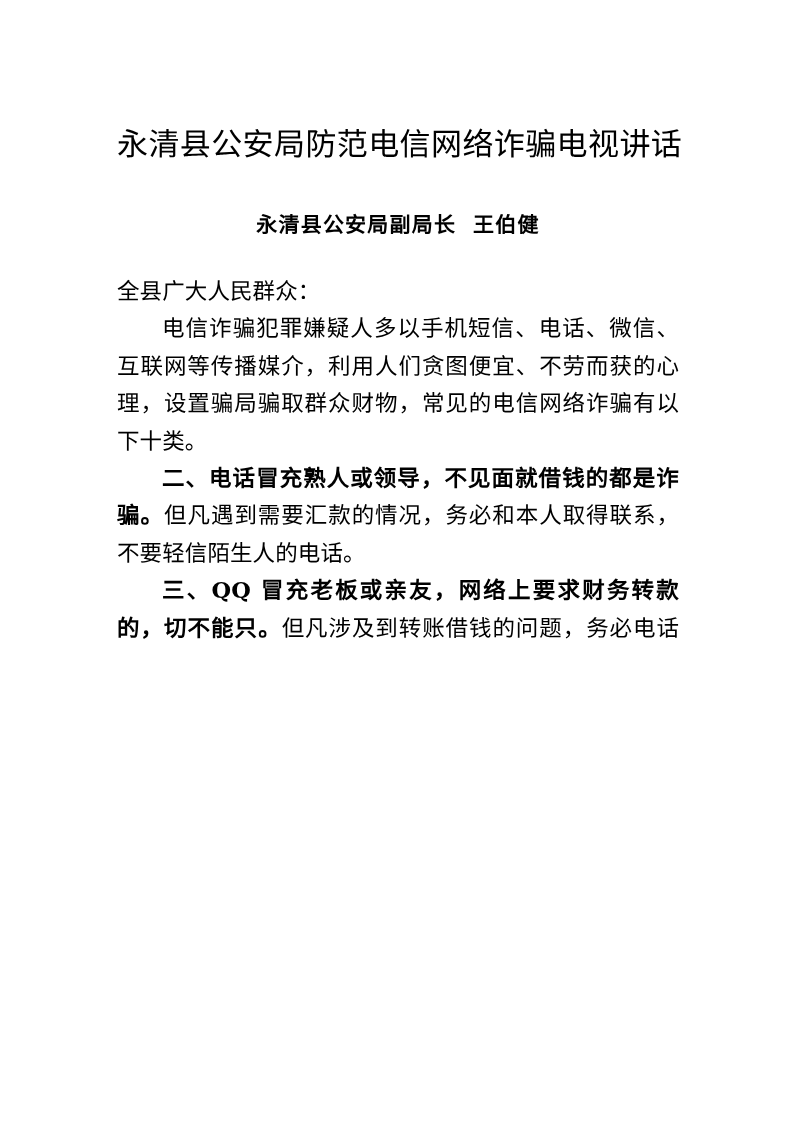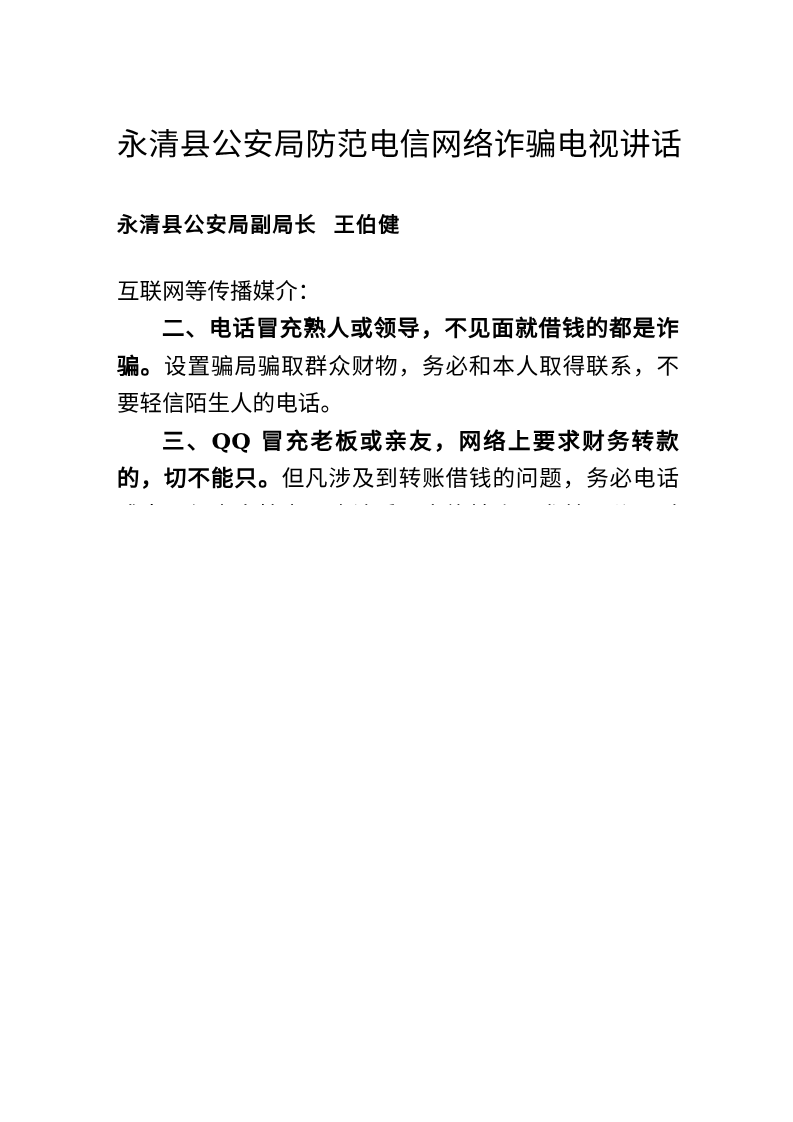--- a/index.html
+++ b/index.html
@@ -45,20 +45,21 @@
     padding-top: 125px;
     white-space: nowrap;
   }
 
   
   .doc-subtitle {
     font-family: "DejaVu Serif", "Liberation Serif", serif;
     font-size: 21px;
     line-height: 30px;
     font-weight: bold;
+    text-align: center;
     letter-spacing: 1.2px;
     margin: 0;
     padding-top: 45px;
     white-space: pre;
   }
 
   
   .body-block {
     padding-top: 33px;
   }
@@ -95,27 +96,28 @@
 
 <div class="page">
   <div class="content">
 
     <h1 class="doc-title">永清县公安局防范电信网络诈骗电视讲话</h1>
 
     <h2 class="doc-subtitle">永清县公安局副局长  王伯健</h2>
 
     <div class="body-block">
 
-      <p class="para">互联网等传播媒介：</p>
+      <p class="para">全县广大人民群众：</p>
 
 
+      <p class="para indent">电信诈骗犯罪嫌疑人多以手机短信、电话、微信、互联网等传播媒介，利用人们贪图便宜、不劳而获的心理，设置骗局骗取群众财物，常见的电信网络诈骗有以下十类。</p>
 
 
       <p class="para indent">
-        <span class="strong">二、</span><span class="strong">电话冒充熟人或领导，不见面就借钱的都是诈骗。</span><span>设置骗局骗取群众财物，务必和本人取得联系，不要轻信陌生人的电话。</span>
+        <span class="strong">二、</span><span class="strong">电话冒充熟人或领导，不见面就借钱的都是诈骗。</span><span>但凡遇到需要汇款的情况，务必和本人取得联系，不要轻信陌生人的电话。</span>
       </p>
 
       <p class="para indent clip-last">
         <span class="strong">三、</span><span class="strong">QQ 冒充老板或亲友，网络上要求财务转款的，切不能只。</span><span>但凡涉及到转账借钱的问题，务必电话或当面与本人核实，确认后再实施转账，尤其是公司财务人员，切不能只</span>
       </p>
 
     </div>
   </div>
 </div>
 

